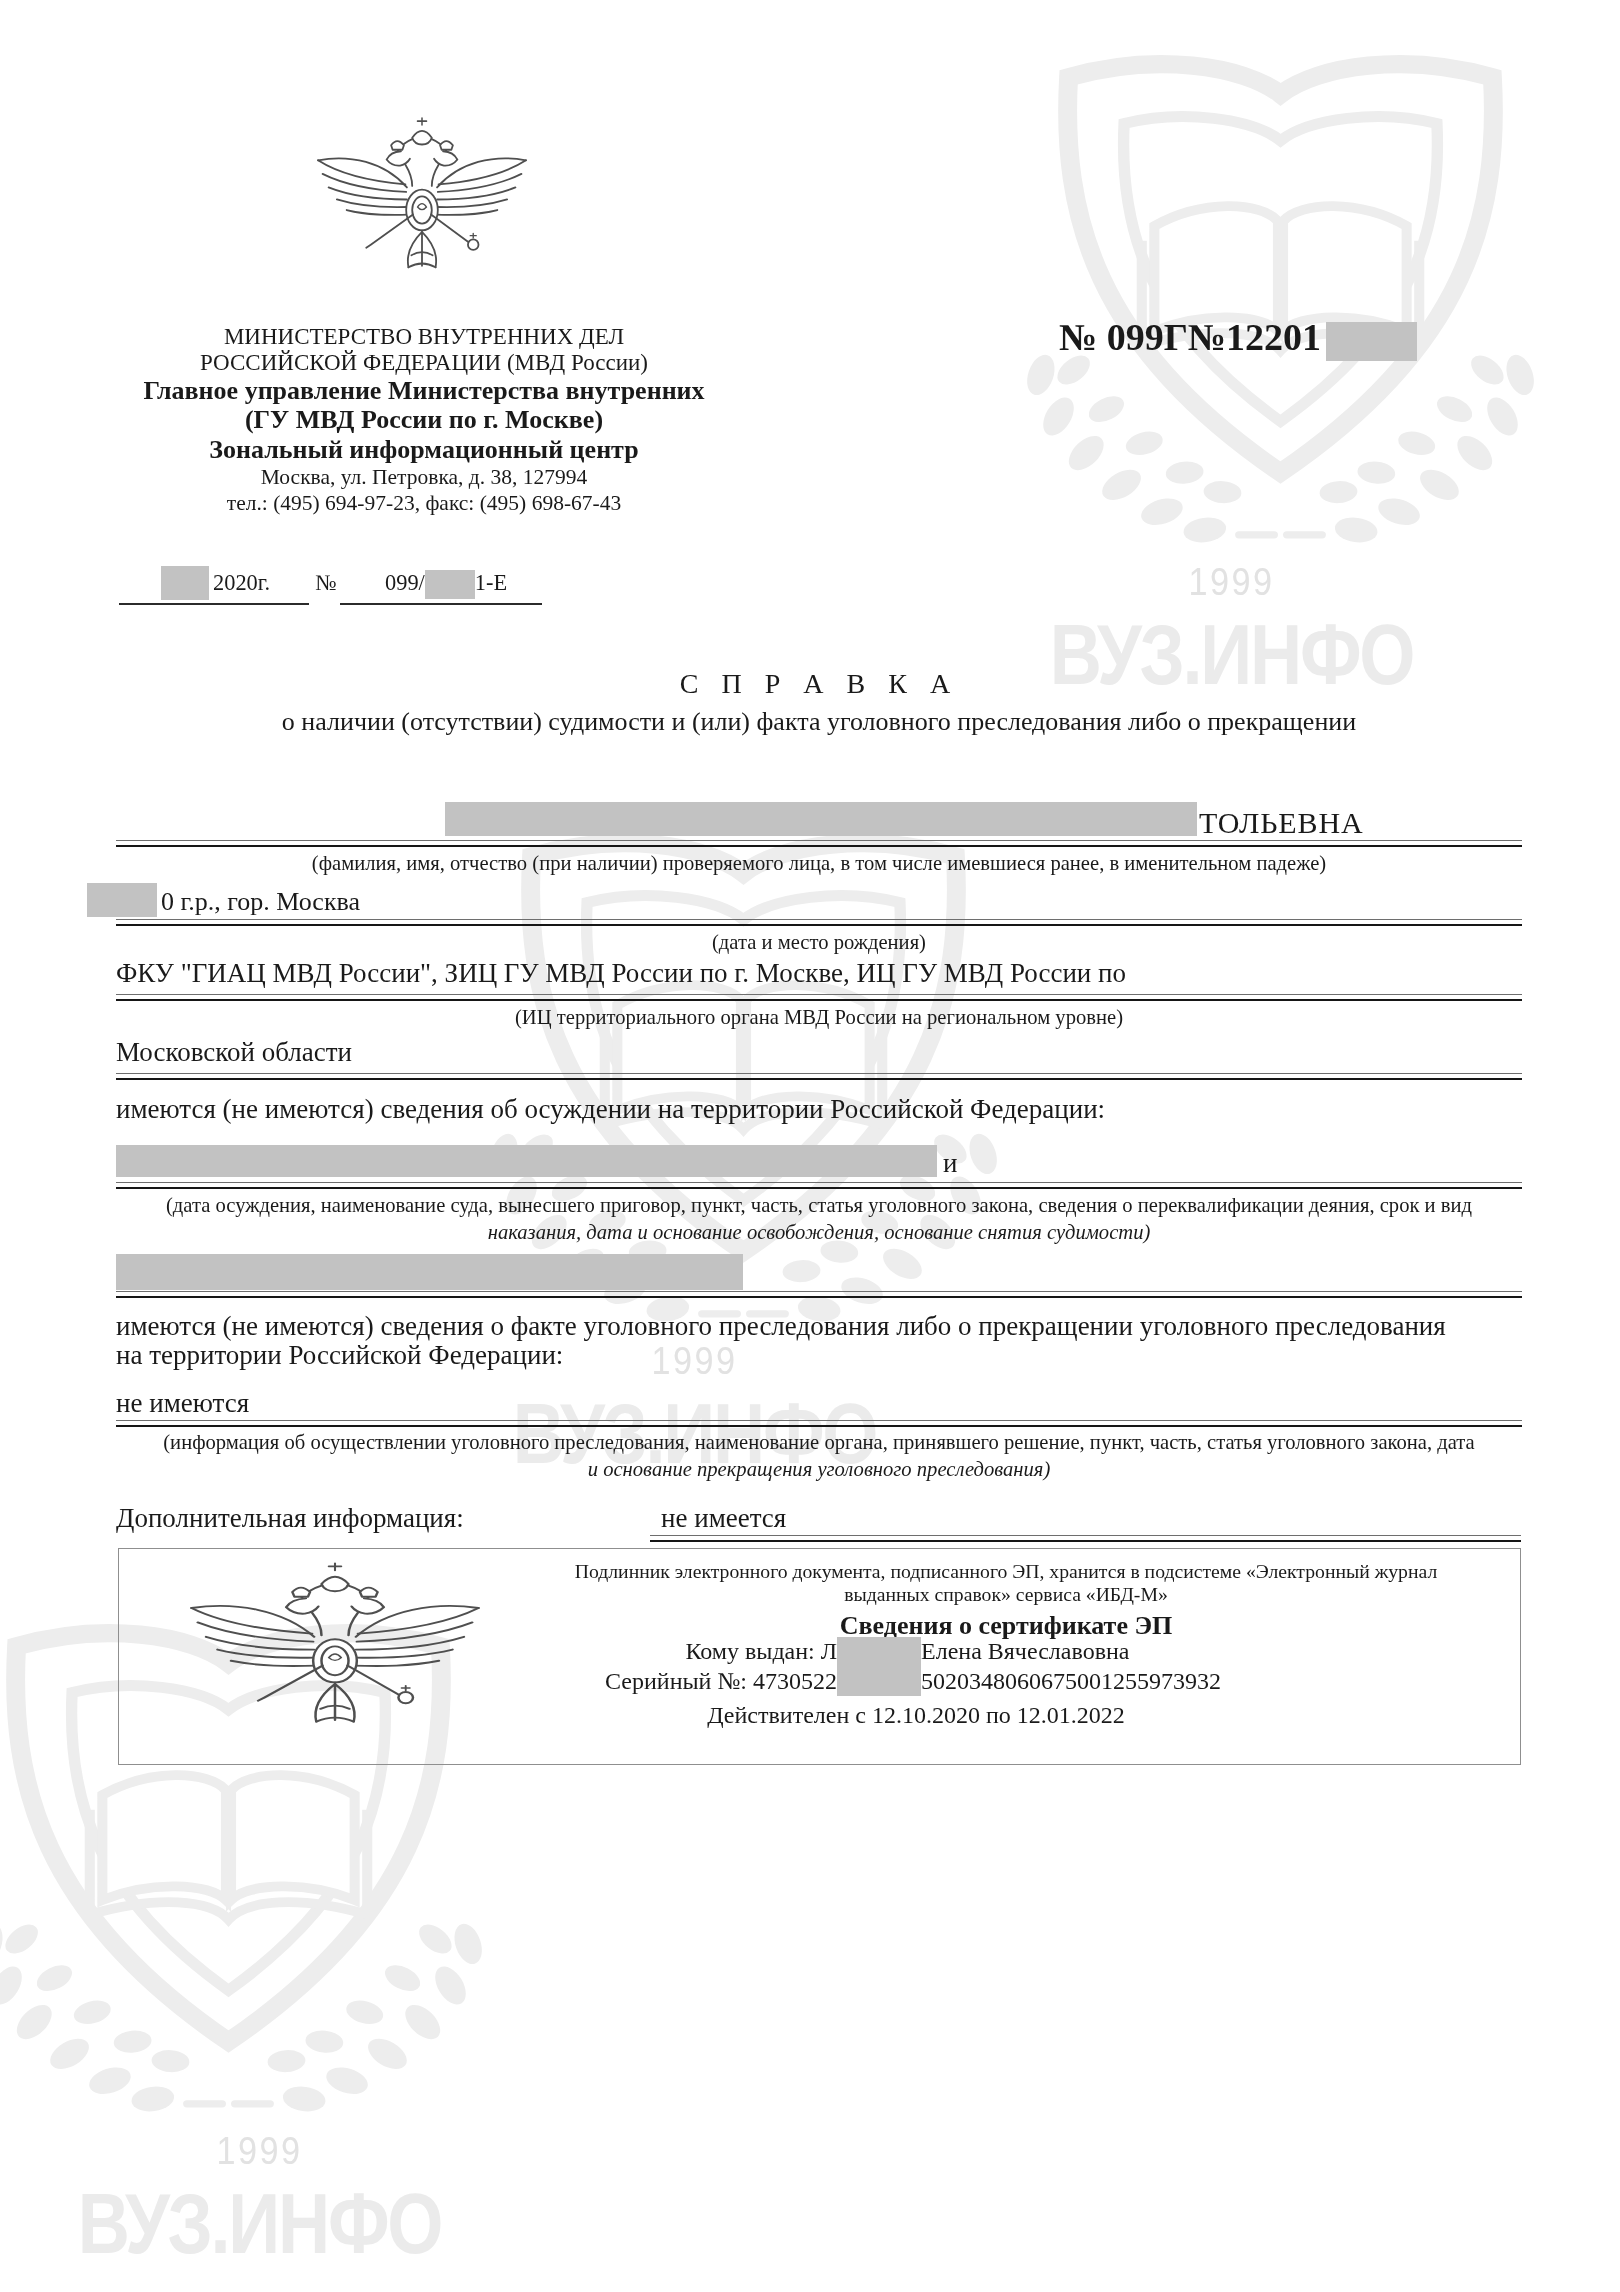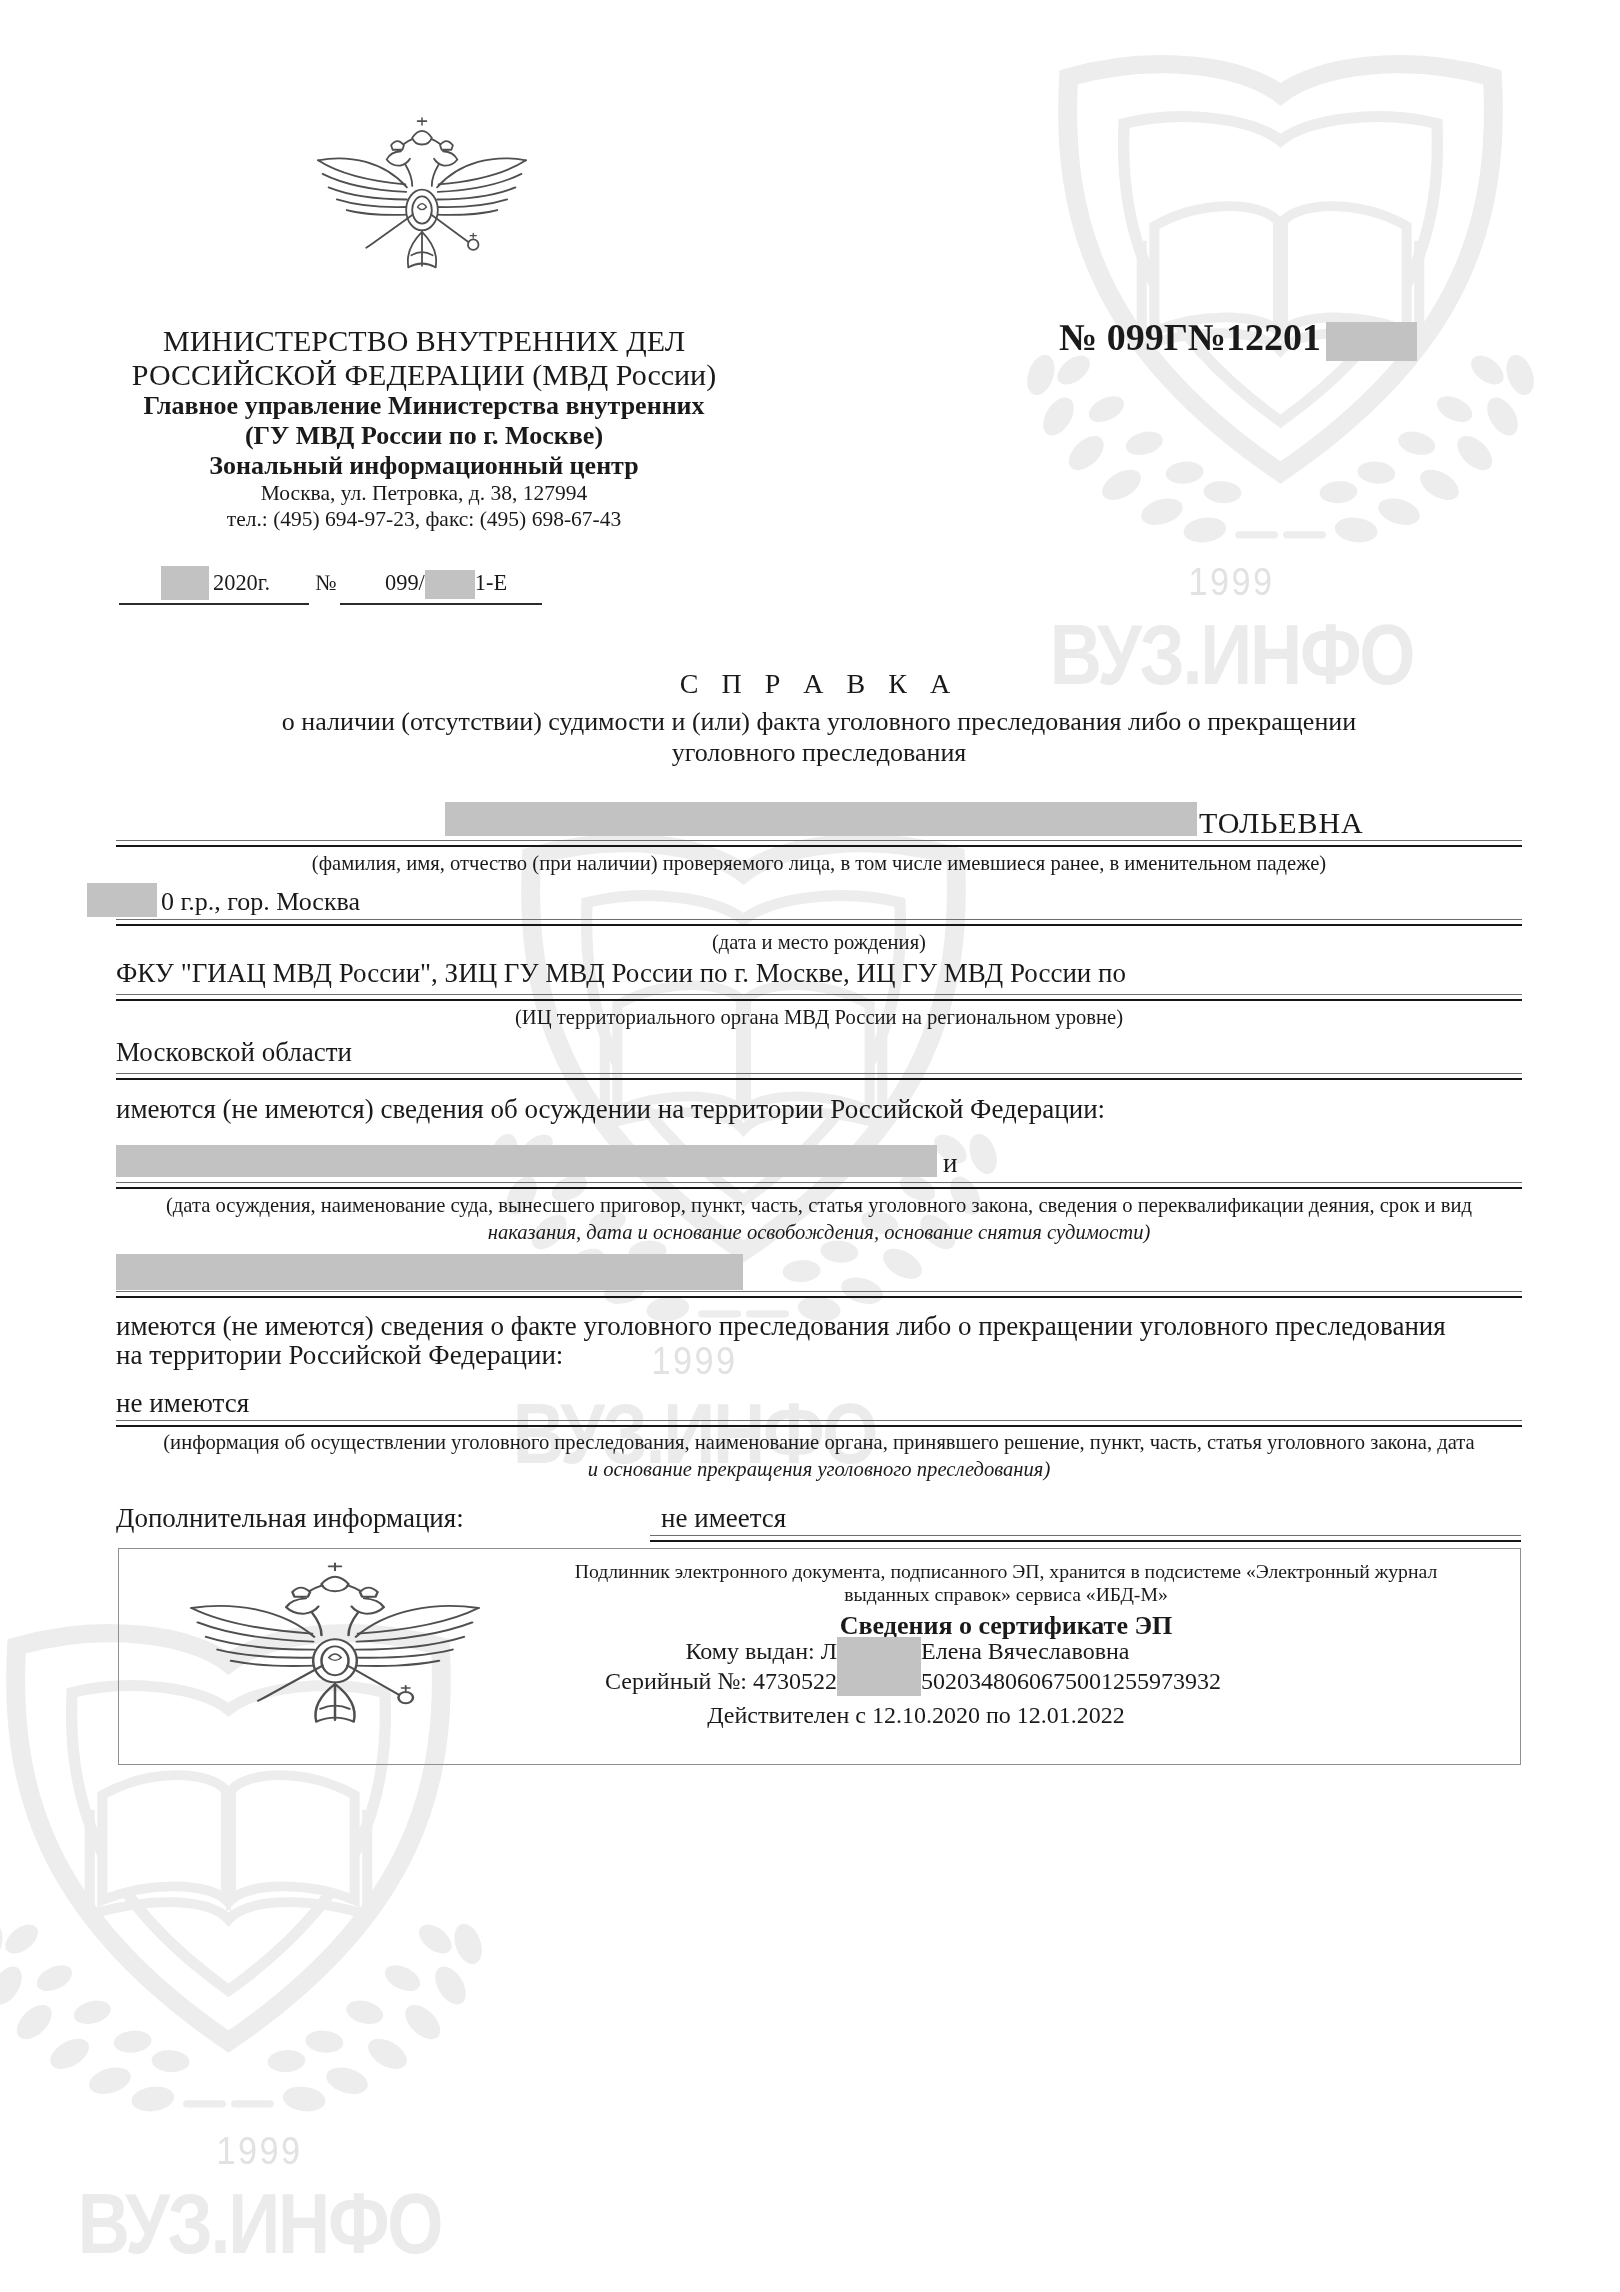--- a/index.html
+++ b/index.html
@@ -14,21 +14,21 @@
   .wm svg.wm-graphic{position:absolute;left:0;top:0;width:555px;height:537px;}
   .wm .wm-year{position:absolute;top:518px;left:-49px;width:555px;text-align:center;
     font-family:"Liberation Sans",sans-serif;font-size:38px;color:#e2e2e2;
     letter-spacing:2.7px;transform:scaleX(.9);}
   .wm .wm-brand{position:absolute;top:562px;left:-49px;width:555px;text-align:center;
     font-family:"Liberation Sans",sans-serif;font-weight:bold;font-size:86px;
     color:#ebebeb;letter-spacing:-2.7px;transform:scaleX(.84);white-space:nowrap;}
   .wm.wm-bottom .wm-year,.wm.wm-bottom .wm-brand{left:31px;}
   
   .org{left:115px;top:324px;width:618px;text-align:center;line-height:1.12;z-index:2;}
-  .org .l-sm{font-size:30px;}
+  .org .l-sm{font-size:23px;}
   .org .l-b{font-size:26px;font-weight:bold;line-height:1.15;}
   .org .l-xs{font-size:21.5px;line-height:1.2;text-align:center;}
   .emblem{left:309px;top:90px;width:226px;height:231px;z-index:2;}
   .cert-no{left:1059px;top:315px;z-index:2;font-size:38px;font-weight:bold;white-space:nowrap;}
   .redact{background:#c2c2c2;display:inline-block;vertical-align:middle;}
   .daterow{z-index:2;font-size:22.4px;}
   .uline{border-bottom:2.7px solid #2b2b2b;height:0;z-index:1;}
   .dline{height:3.6px;border-top:0.9px solid #6e6e6e;border-bottom:2.7px solid #161616;
     left:116px;width:1406px;z-index:1;}
   
@@ -174,21 +174,20 @@
 <div class="abs daterow" style="left:315px;top:570px;">№</div>
 <div class="abs daterow" style="left:385px;top:570px;">
   <span>099/</span><span class="redact" style="width:50px;height:29px;"></span><span>1-Е</span>
 </div>
 <div class="abs uline" style="left:119px;top:603px;width:190px;"></div>
 <div class="abs uline" style="left:340px;top:603px;width:202px;"></div>
 
 <div class="abs title-wrap">
   <div class="title-main">С П Р А В К А</div>
   <div class="title-sub" style="margin-top:7.2px;">о наличии (отсутствии) судимости и (или) факта уголовного преследования либо о прекращении</div>
-  <div class="title-sub">уголовного преследования</div>
 </div>
 
 <span class="abs redact zr" style="left:445px;top:802px;width:752px;height:34px;"></span>
 <div class="abs fld" style="left:1199px;top:806px;font-size:30px;letter-spacing:0.9px;">ТОЛЬЕВНА</div>
 <div class="abs dline" style="top:840px;"></div>
 <div class="abs cap" style="top:851px;">(фамилия, имя, отчество (при наличии) проверяемого лица, в том числе имевшиеся ранее, в именительном падеже)</div>
 
 <span class="abs redact zr" style="left:87px;top:883px;width:70px;height:34px;"></span>
 <div class="abs fld" style="left:161px;top:887px;font-size:26px;">0 г.р., гор. Москва</div>
 <div class="abs dline" style="top:919px;"></div>

